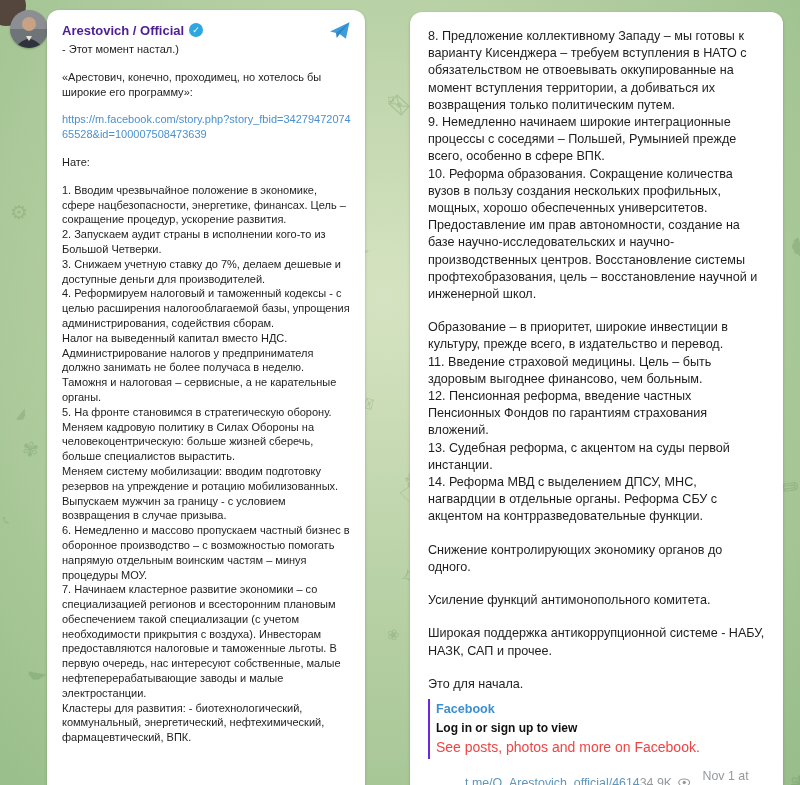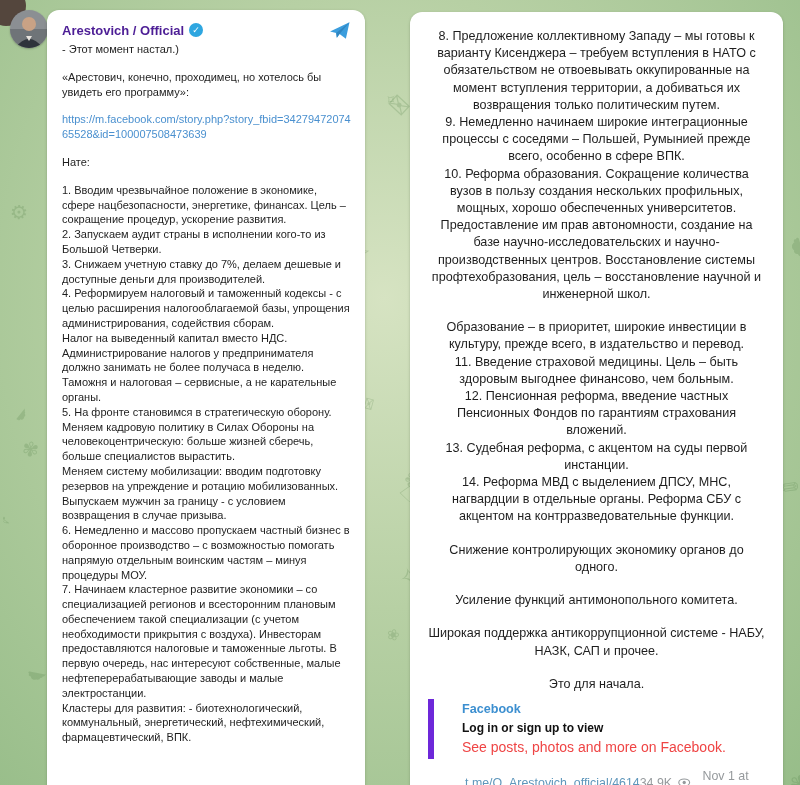--- a/index.html
+++ b/index.html
@@ -18,24 +18,24 @@
   .bubble.right{left:410px;top:12px;width:373px;height:808px;padding:16px 18px 14px 18px;}
 
   .msg-header{display:flex;align-items:center;gap:5px;height:20px;margin-bottom:2px;}
   .channel-name{color:#4c1d95;font-weight:bold;font-size:13px;cursor:pointer;}
   .verified{width:14px;height:14px;border-radius:50%;background:#2ea6e0;display:inline-flex;
             align-items:center;justify-content:center;color:#fff;font-size:9px;font-weight:bold;flex:0 0 auto;}
   .plane{margin-left:auto;cursor:pointer;display:flex;align-items:flex-start;}
 
   .msg-text{font-size:11px;line-height:14.8px;white-space:pre-line;margin:0 0 13px 0;
             word-wrap:break-word;}
-  .bubble.right .msg-text{font-size:12.6px;line-height:17.2px;margin:0 0 16px 0;text-align:center;}
+  .bubble.right .msg-text{font-size:12.6px;line-height:17.2px;margin:0 0 16px 0;}
   .msg-link{color:#4a90cf;word-break:break-all;cursor:pointer;}
 
-  .link-preview{border-left:6px solid #6d28d9;padding:1px 0 2px 28px;margin:2px 0 10px 0;cursor:pointer;}
+  .link-preview{border-left:2px solid #6d28d9;padding:1px 0 2px 6px;margin:2px 0 10px 0;cursor:pointer;}
   .lp-site{color:#3c8fd0;font-size:12.6px;font-weight:bold;line-height:19px;}
   .lp-title{color:#111;font-size:12px;font-weight:bold;line-height:19px;}
   .lp-desc{color:#ef4444;font-size:14px;line-height:19px;}
 
   .msg-footer{display:flex;align-items:center;font-size:12.4px;color:#95999c;margin-top:4px;margin-left:37px;}
   .footer-link{color:#5e96bb;cursor:pointer;}
   .meta{margin-left:auto;display:flex;align-items:center;gap:6px;}
   .views{color:#95999c;}
   .timestamp{color:#95999c;margin-left:6px;}
 </style>
@@ -152,21 +152,21 @@
       <span class="channel-name">Arestovich / Official</span>
       <span class="verified">✓</span>
       <span class="plane">
         <svg width="22" height="19" viewBox="0 0 24 21">
           <path d="M1 11.5 L22.5 1.5 L18.5 19.5 L11.5 14.5 L8.5 18.5 L7.8 13.2 Z" fill="#3b9ddd"></path>
           <path d="M7.8 13.2 L22.5 1.5 L11.5 14.5 L8.5 18.5 Z" fill="#2f86c2"></path>
         </svg>
       </span>
     </div>
     <p class="msg-text">- Этот момент настал.)</p>
-    <p class="msg-text">«Арестович, конечно, проходимец, но хотелось бы увидеть его программу»:</p>
+    <p class="msg-text">«Арестович, конечно, проходимец, но хотелось бы широкие его программу»:</p>
     <p class="msg-text msg-link">https://m.facebook.com/story.php?story_fbid=3427947207465528&amp;id=100007508473639</p>
     <p class="msg-text">Нате:</p>
     <p class="msg-text">1. Вводим чрезвычайное положение в экономике, сфере нацбезопасности, энергетике, финансах. Цель – сокращение процедур, ускорение развития.
 2. Запускаем аудит страны в исполнении кого-то из Большой Четверки.
 3. Снижаем учетную ставку до 7%, делаем дешевые и доступные деньги для производителей.
 4. Реформируем налоговый и таможенный кодексы - с целью расширения налогооблагаемой базы, упрощения администрирования, содействия сборам.
 Налог на выведенный капитал вместо НДС.
 Администрирование налогов у предпринимателя должно занимать не более получаса в неделю.
 Таможня и налоговая – сервисные, а не карательные органы.
 5. На фронте становимся в стратегическую оборону.

